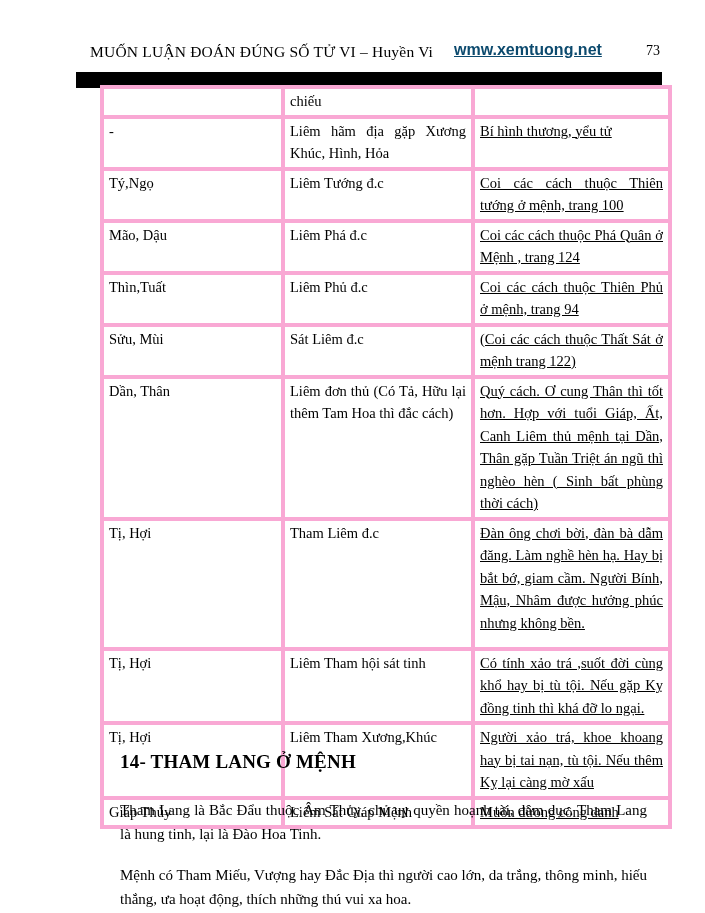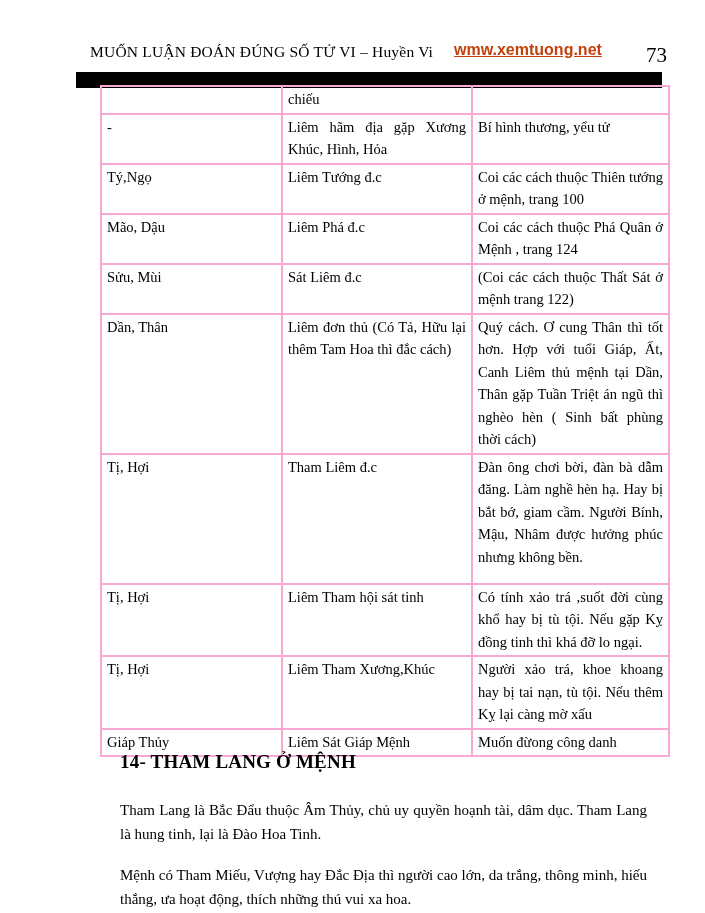--- a/index.html
+++ b/index.html
@@ -19,44 +19,44 @@
   }
   .hdr-link {
     position:absolute; top:17px; left:430px;
     font-family:"Liberation Sans", sans-serif;
     font-weight:bold; font-size:16px;
     text-decoration:underline;
     cursor:pointer;
   }
   .hdr-page {
     position:absolute; top:19px; left:622px;
-    font-size:21px;
+    font-size:14px;
   }
   .hdr-rule {
     position:absolute; top:56px; left:60px;
     width:586px; height:2px; background:#000;
   }
   
   table.grid {
     position:absolute; top:69px; left:84px;
     width:568px;
     border-collapse:collapse;
     table-layout:fixed;
     font-size:14.5px;
   }
   table.grid td {
-    border:2px solid #f9a8d4;
+    border:4px solid #f9a8d4;
     vertical-align:top;
     padding:1px 5px 2px 5px;
     line-height:22.5px;
     overflow:hidden;
   }
   td.c1 { width:181px; text-align:left; }
   td.c2 { width:190px; text-align:justify; }
-  td.c3 { width:197px; text-align:justify; }
+  td.c3 { width:197px; text-align:justify;text-decoration:underline; }
   
   .section {
     position:absolute; top:719px; left:88px; width:559px;
   }
   .section h2 {
     font-size:19px; font-weight:bold;
     margin:0 0 9px 0;
     letter-spacing:.2px;
   }
   .section p {
@@ -64,21 +64,21 @@
     text-align:justify;
     margin:0;
   }
 </style>
 </head>
 <body>
 
 <div class="page">
 
   <div class="hdr-title">MUỐN LUẬN ĐOÁN ĐÚNG SỐ TỬ VI – Huyền Vi</div>
-  <a class="hdr-link" style="color:#c2410c">wmw.xemtuong.net</a>
+  <a class="hdr-link" style="color:#0c4a6e">wmw.xemtuong.net</a>
   <div class="hdr-page">73</div>
   <div class="hdr-rule"></div>
 
   <table class="grid">
     <tbody>
       <tr style="height:25px">
         <td class="c1"></td>
         <td class="c2">chiếu</td>
         <td class="c3"></td>
       </tr>
@@ -89,20 +89,25 @@
       </tr>
       <tr style="height:48px">
         <td class="c1">Tý,Ngọ</td>
         <td class="c2">Liêm Tướng đ.c</td>
         <td class="c3">Coi các cách thuộc Thiên tướng ở mệnh, trang 100</td>
       </tr>
       <tr style="height:48px">
         <td class="c1">Mão, Dậu</td>
         <td class="c2">Liêm Phá đ.c</td>
         <td class="c3">Coi các cách thuộc Phá Quân ở Mệnh , trang 124</td>
+      </tr>
+      <tr style="height:48px">
+        <td class="c1">Thìn,Tuất</td>
+        <td class="c2">Liêm Phủ đ.c</td>
+        <td class="c3">Coi các cách thuộc Thiên Phủ ở mệnh, trang 94</td>
       </tr>
       <tr style="height:48px">
         <td class="c1">Sửu, Mùi</td>
         <td class="c2">Sát Liêm đ.c</td>
         <td class="c3">(Coi các cách thuộc Thất Sát ở mệnh trang 122)</td>
       </tr>
       <tr style="height:130px">
         <td class="c1">Dần, Thân</td>
         <td class="c2">Liêm đơn thủ (Có Tả, Hữu lại thêm Tam Hoa thì đắc cách)</td>
         <td class="c3">Quý cách. Ơ cung Thân thì tốt hơn. Hợp với tuổi Giáp, Ất, Canh Liêm thủ mệnh tại Dần, Thân gặp Tuần Triệt án ngũ thì nghèo hèn ( Sinh bất phùng thời cách)</td>

